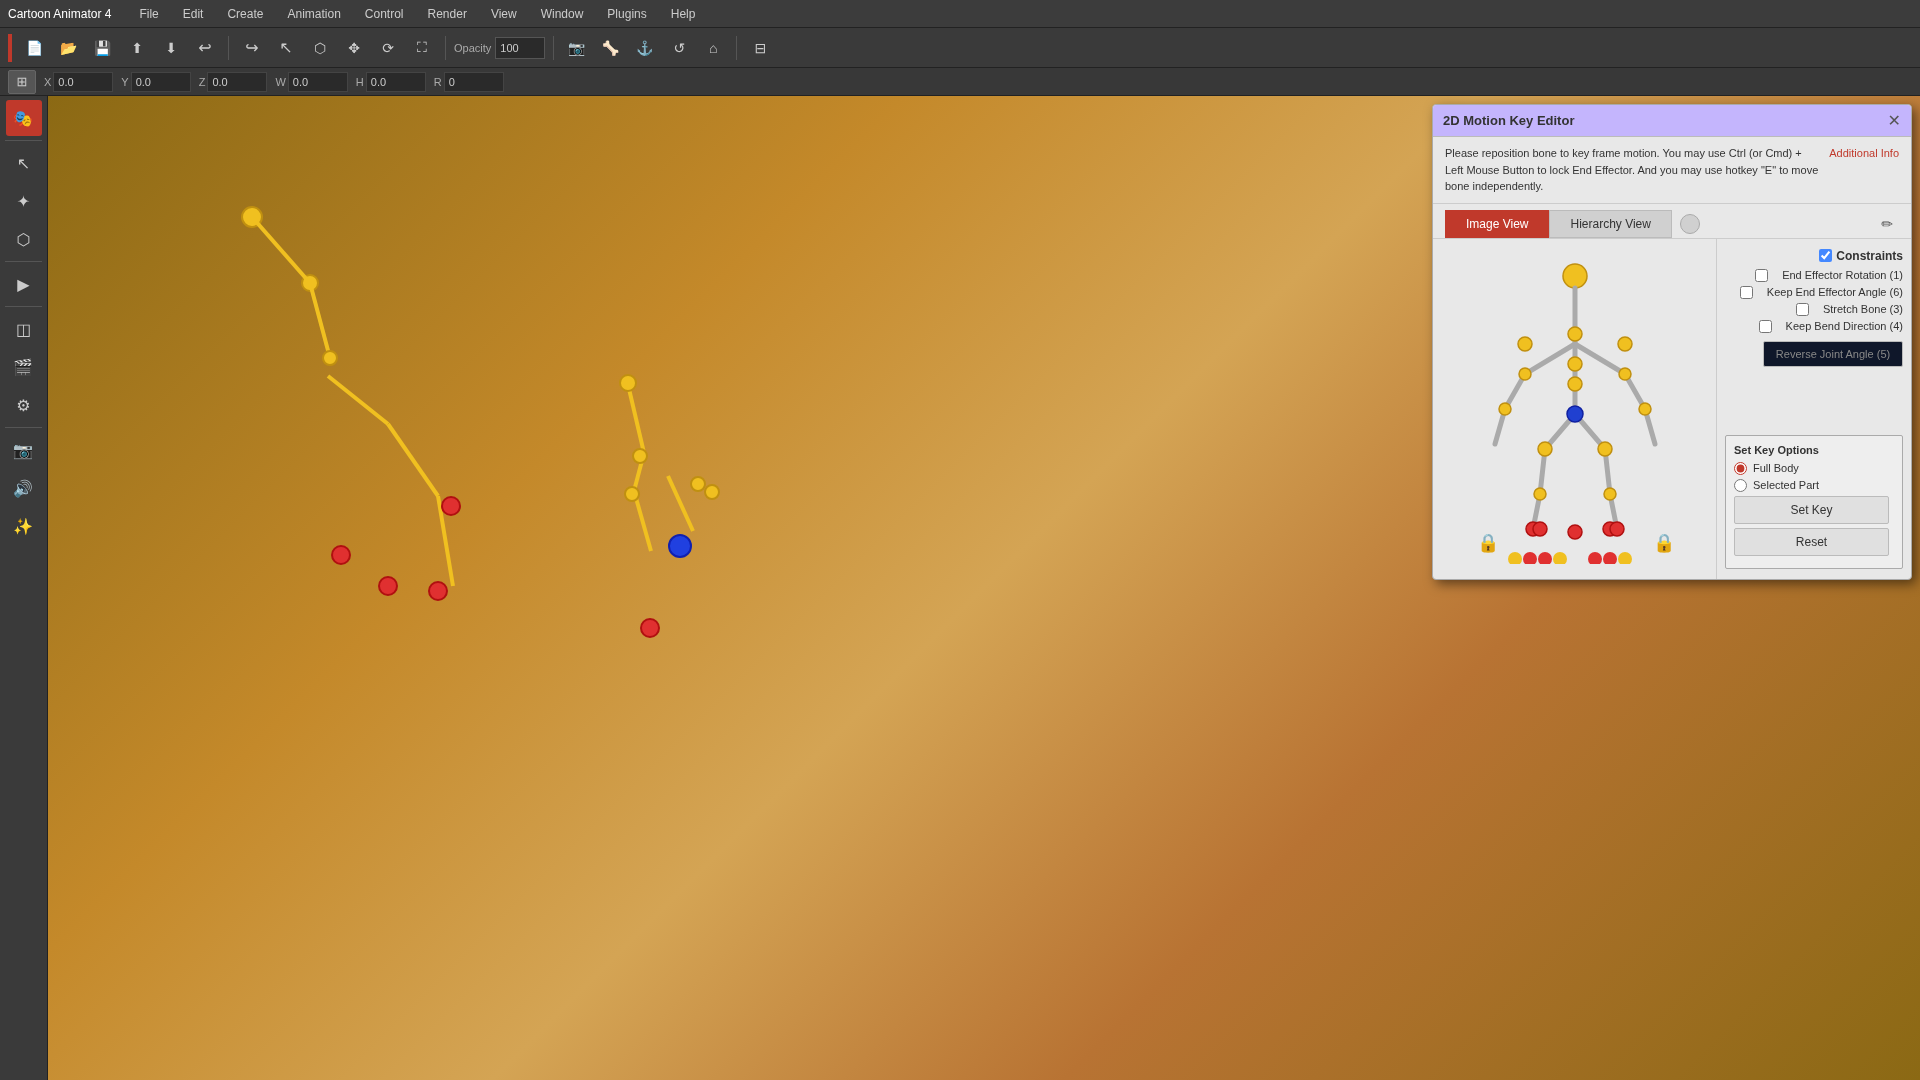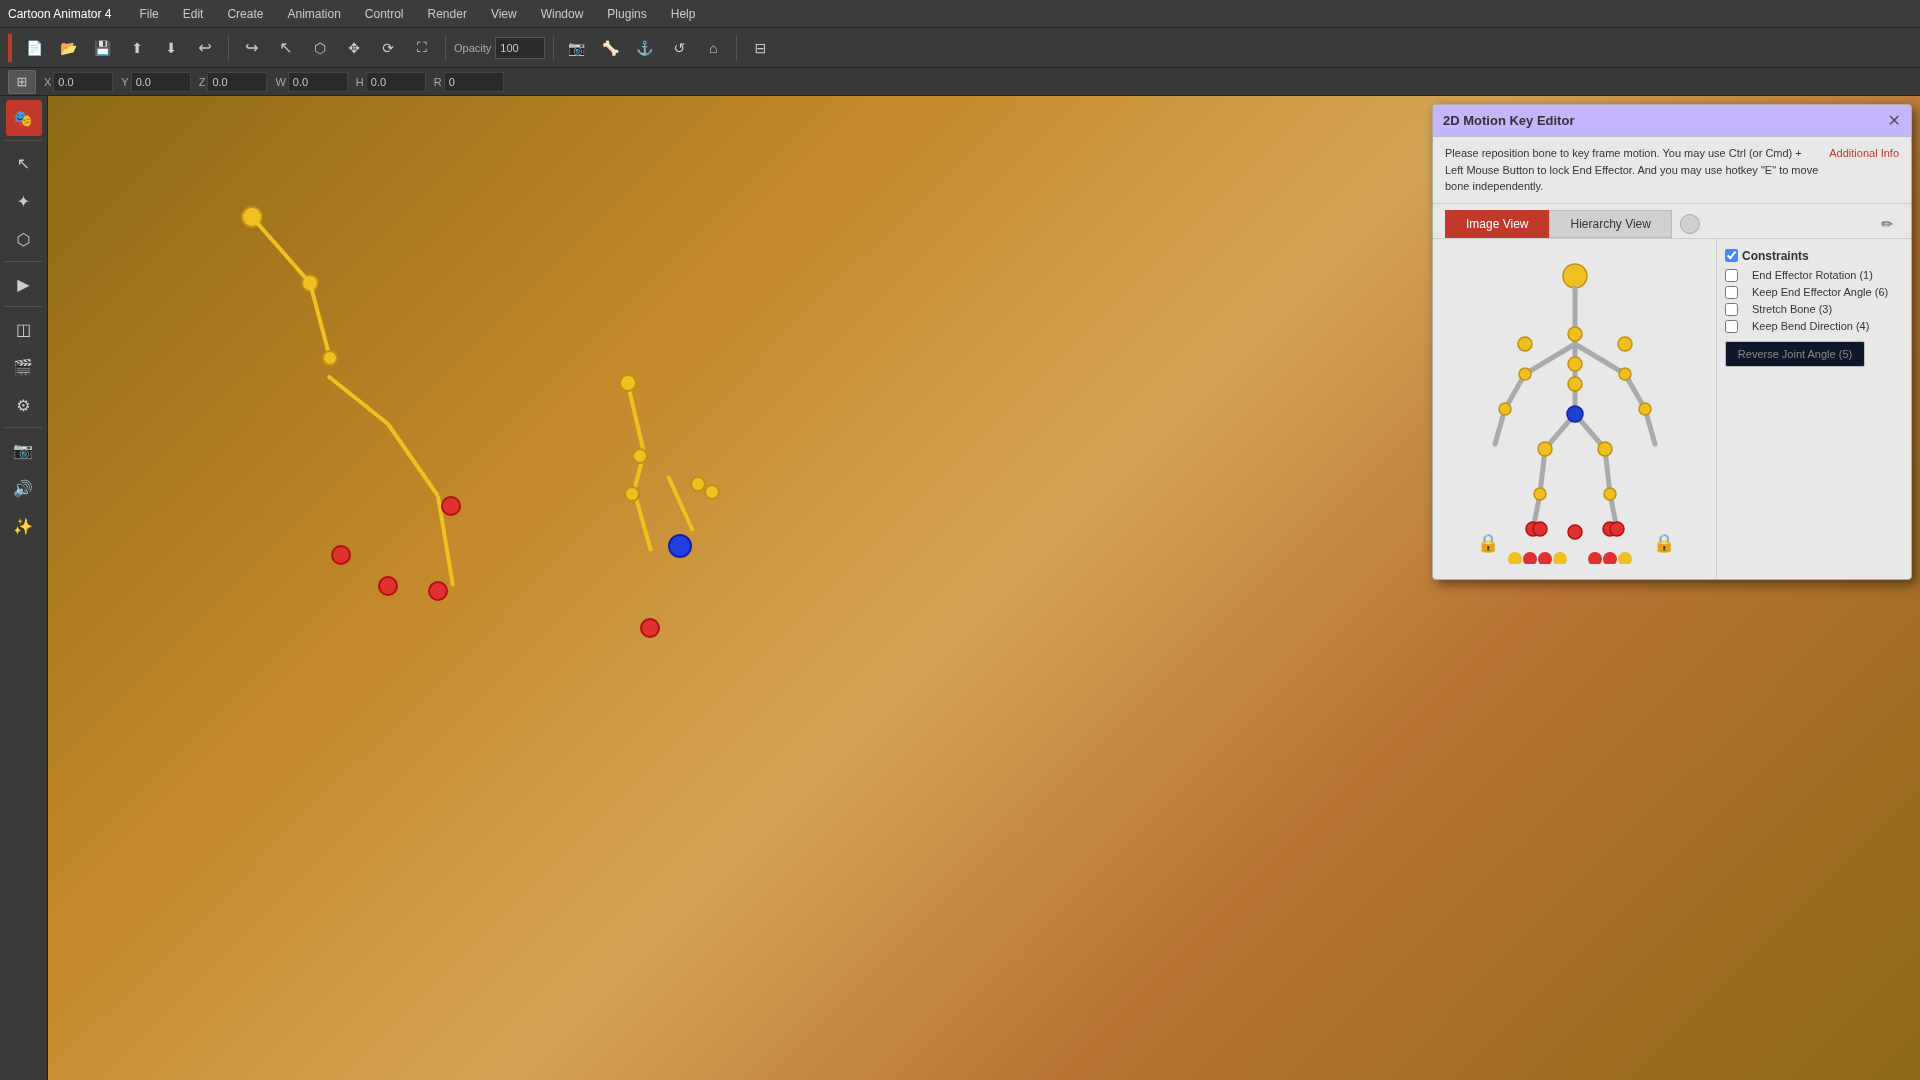--- a/index.html
+++ b/index.html
@@ -285,21 +285,21 @@
               <circle cx="50" cy="305" r="7" fill="#f0c020"></circle>
               <circle cx="65" cy="305" r="7" fill="#e03030"></circle>
               <circle cx="80" cy="305" r="7" fill="#e03030"></circle>
               <circle cx="95" cy="305" r="7" fill="#f0c020"></circle>
               <circle cx="130" cy="305" r="7" fill="#e03030"></circle>
               <circle cx="145" cy="305" r="7" fill="#e03030"></circle>
               <circle cx="160" cy="305" r="7" fill="#f0c020"></circle>
             </svg>
           </div>
 
-          <div style="width:195px;padding:10px 8px;border-left:1px solid #ccc;display:flex;flex-direction:column;gap:0;">
+          <div style="width:195px;padding:10px 8px;border-left:1px solid #ccc;display:flex;flex-direction:column;gap:0;align-items:flex-end;">
             <div class="constraint-header">
               <input type="checkbox" class="constraint-cb" checked="" style="">
               <span>Constraints</span>
             </div>
             <div class="constraint-item">
               <input type="checkbox" class="constraint-cb" style="">
               <span>End Effector Rotation (1)</span>
             </div>
             <div class="constraint-item">
               <input type="checkbox" class="constraint-cb" style="">
@@ -310,18 +310,31 @@
               <span>Stretch Bone (3)</span>
             </div>
             <div class="constraint-item">
               <input type="checkbox" class="constraint-cb" style="">
               <span>Keep Bend Direction (4)</span>
             </div>
             <button class="reverse-btn">Reverse Joint Angle (5)</button>
 
             <div style="flex:1;"></div>
 
+            <div class="options-border">
+              <div class="options-title">Set Key Options</div>
+              <div class="radio-item">
+                <input type="radio" name="keyopt" class="radio-btn" checked="" style="">
+                <span>Full Body</span>
+              </div>
+              <div class="radio-item">
+                <input type="radio" name="keyopt" class="radio-btn" style="">
+                <span>Selected Part</span>
+              </div>
+              <button class="action-btn">Set Key</button>
+              <button class="action-btn">Reset</button>
+            </div>
           </div>
         </div>
       </div>
     </div>
   </div>
 </div>
 
 </body></html>

